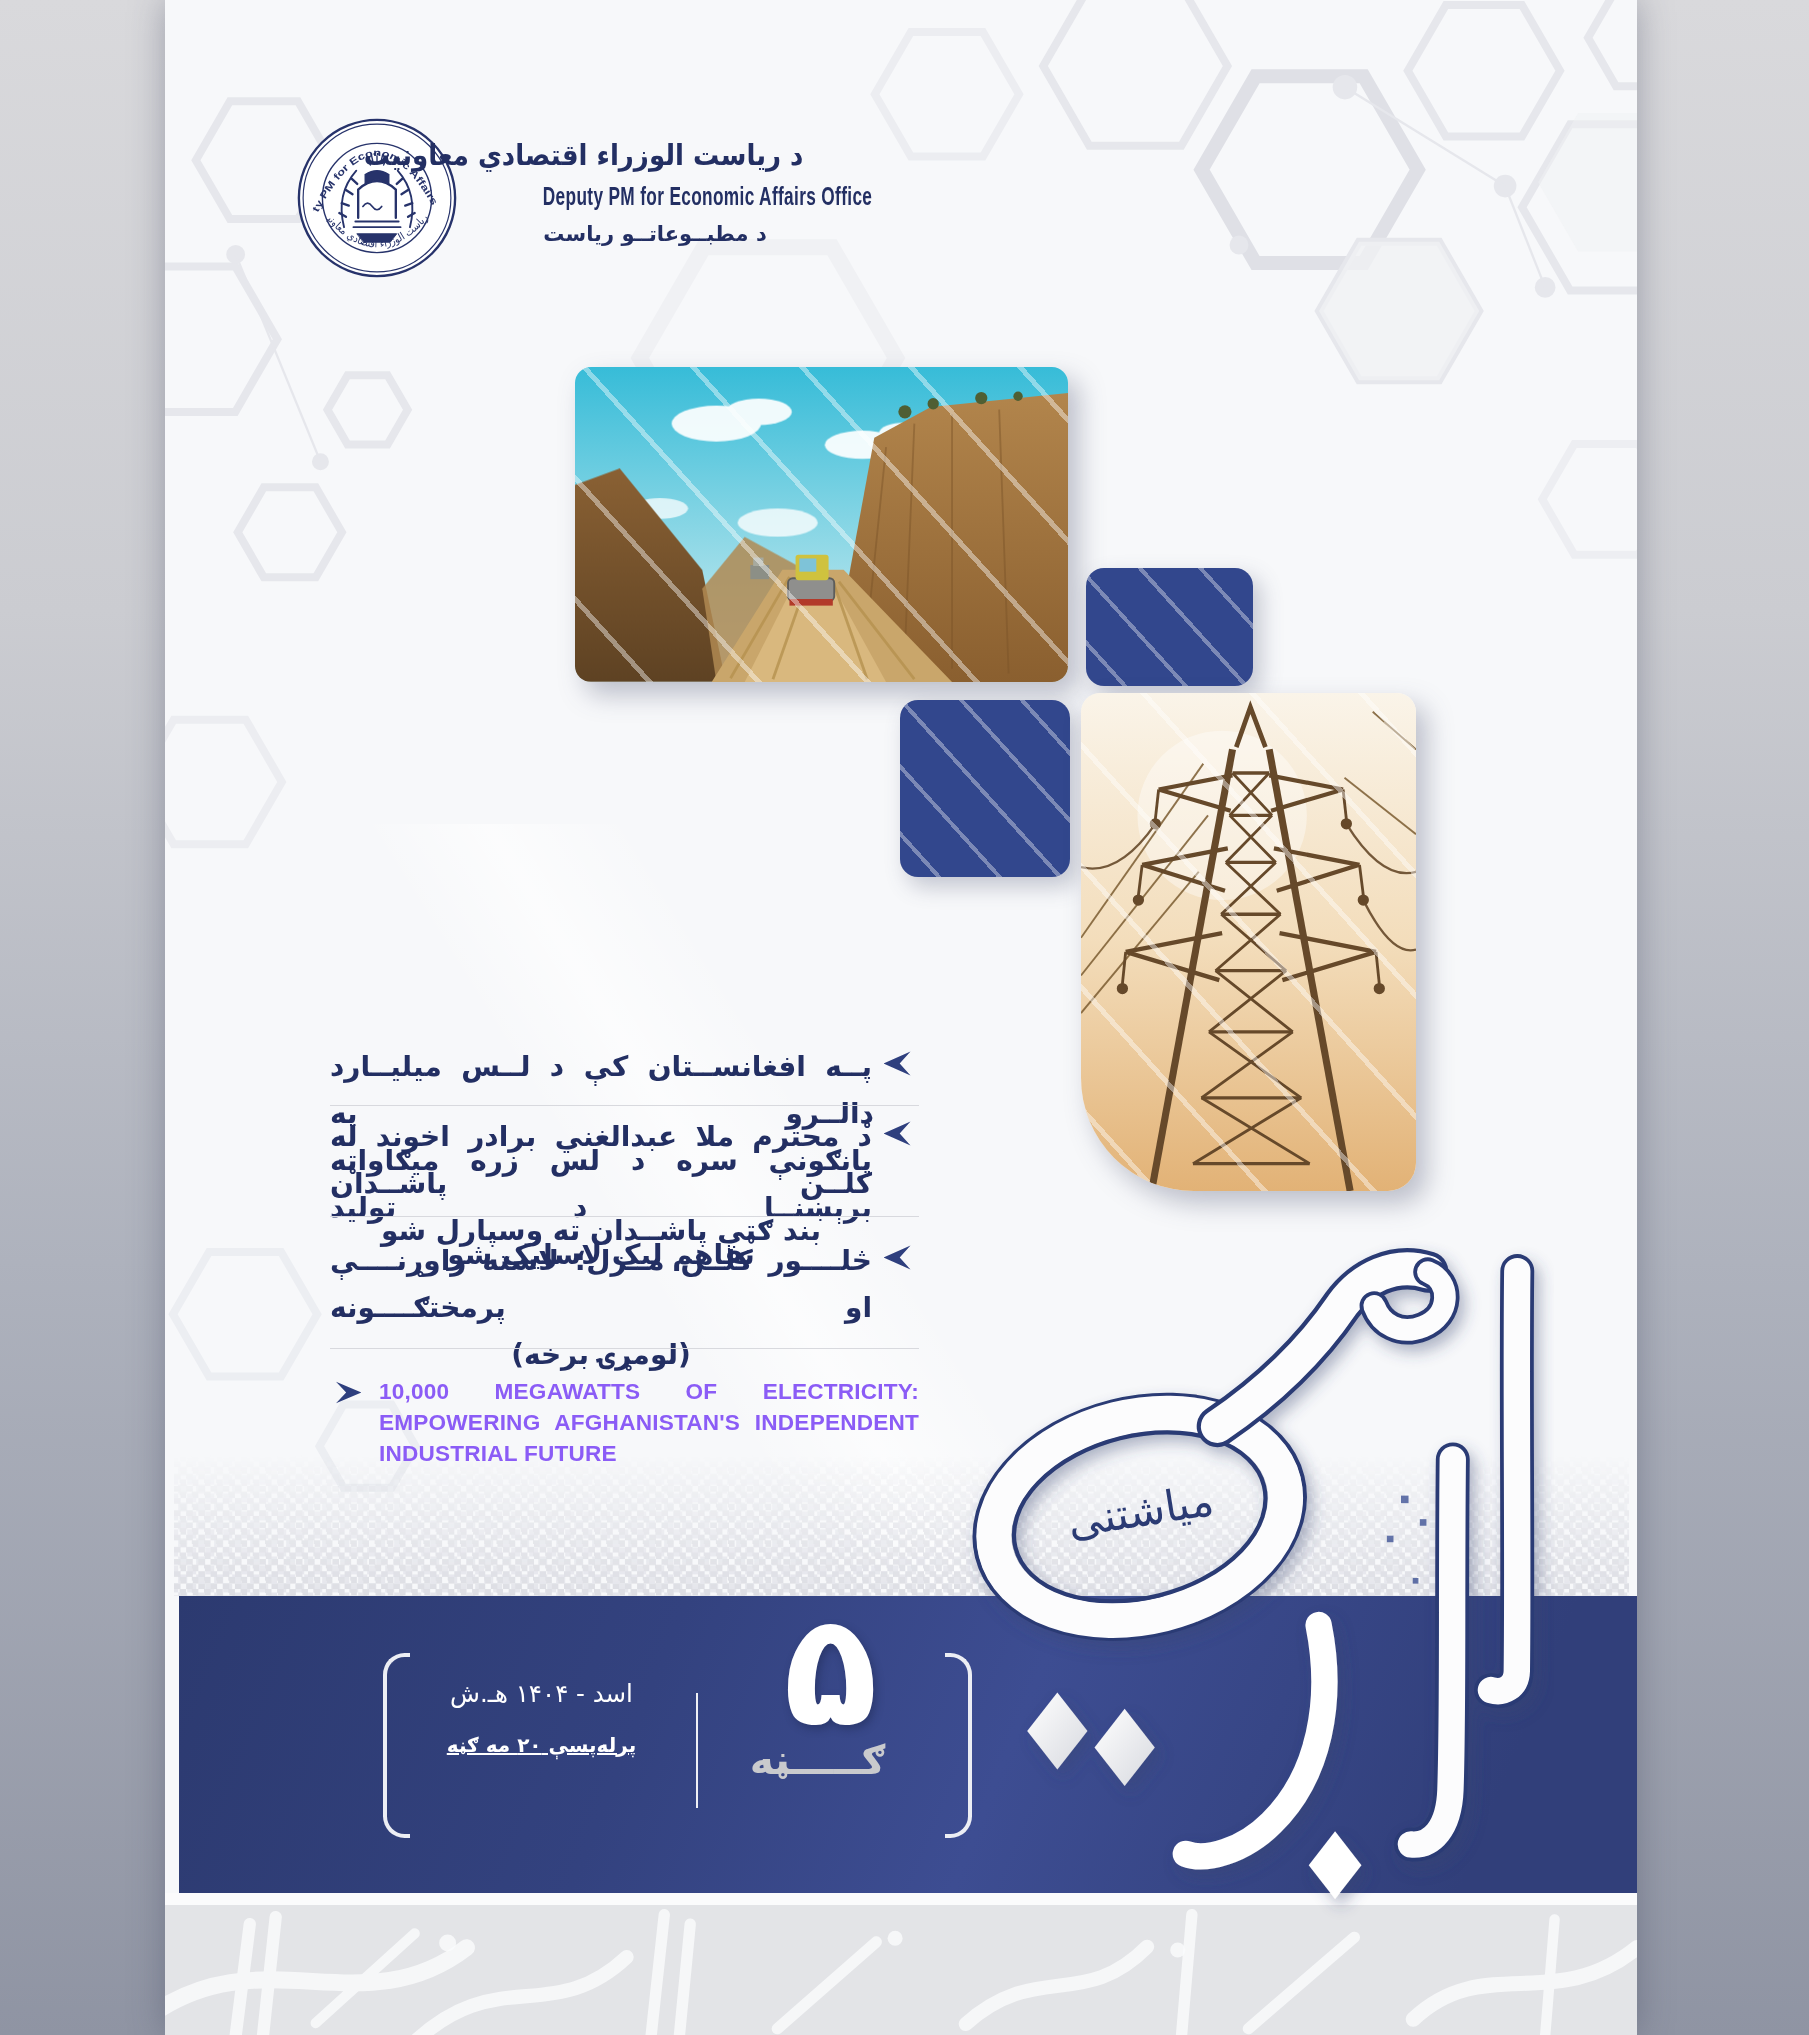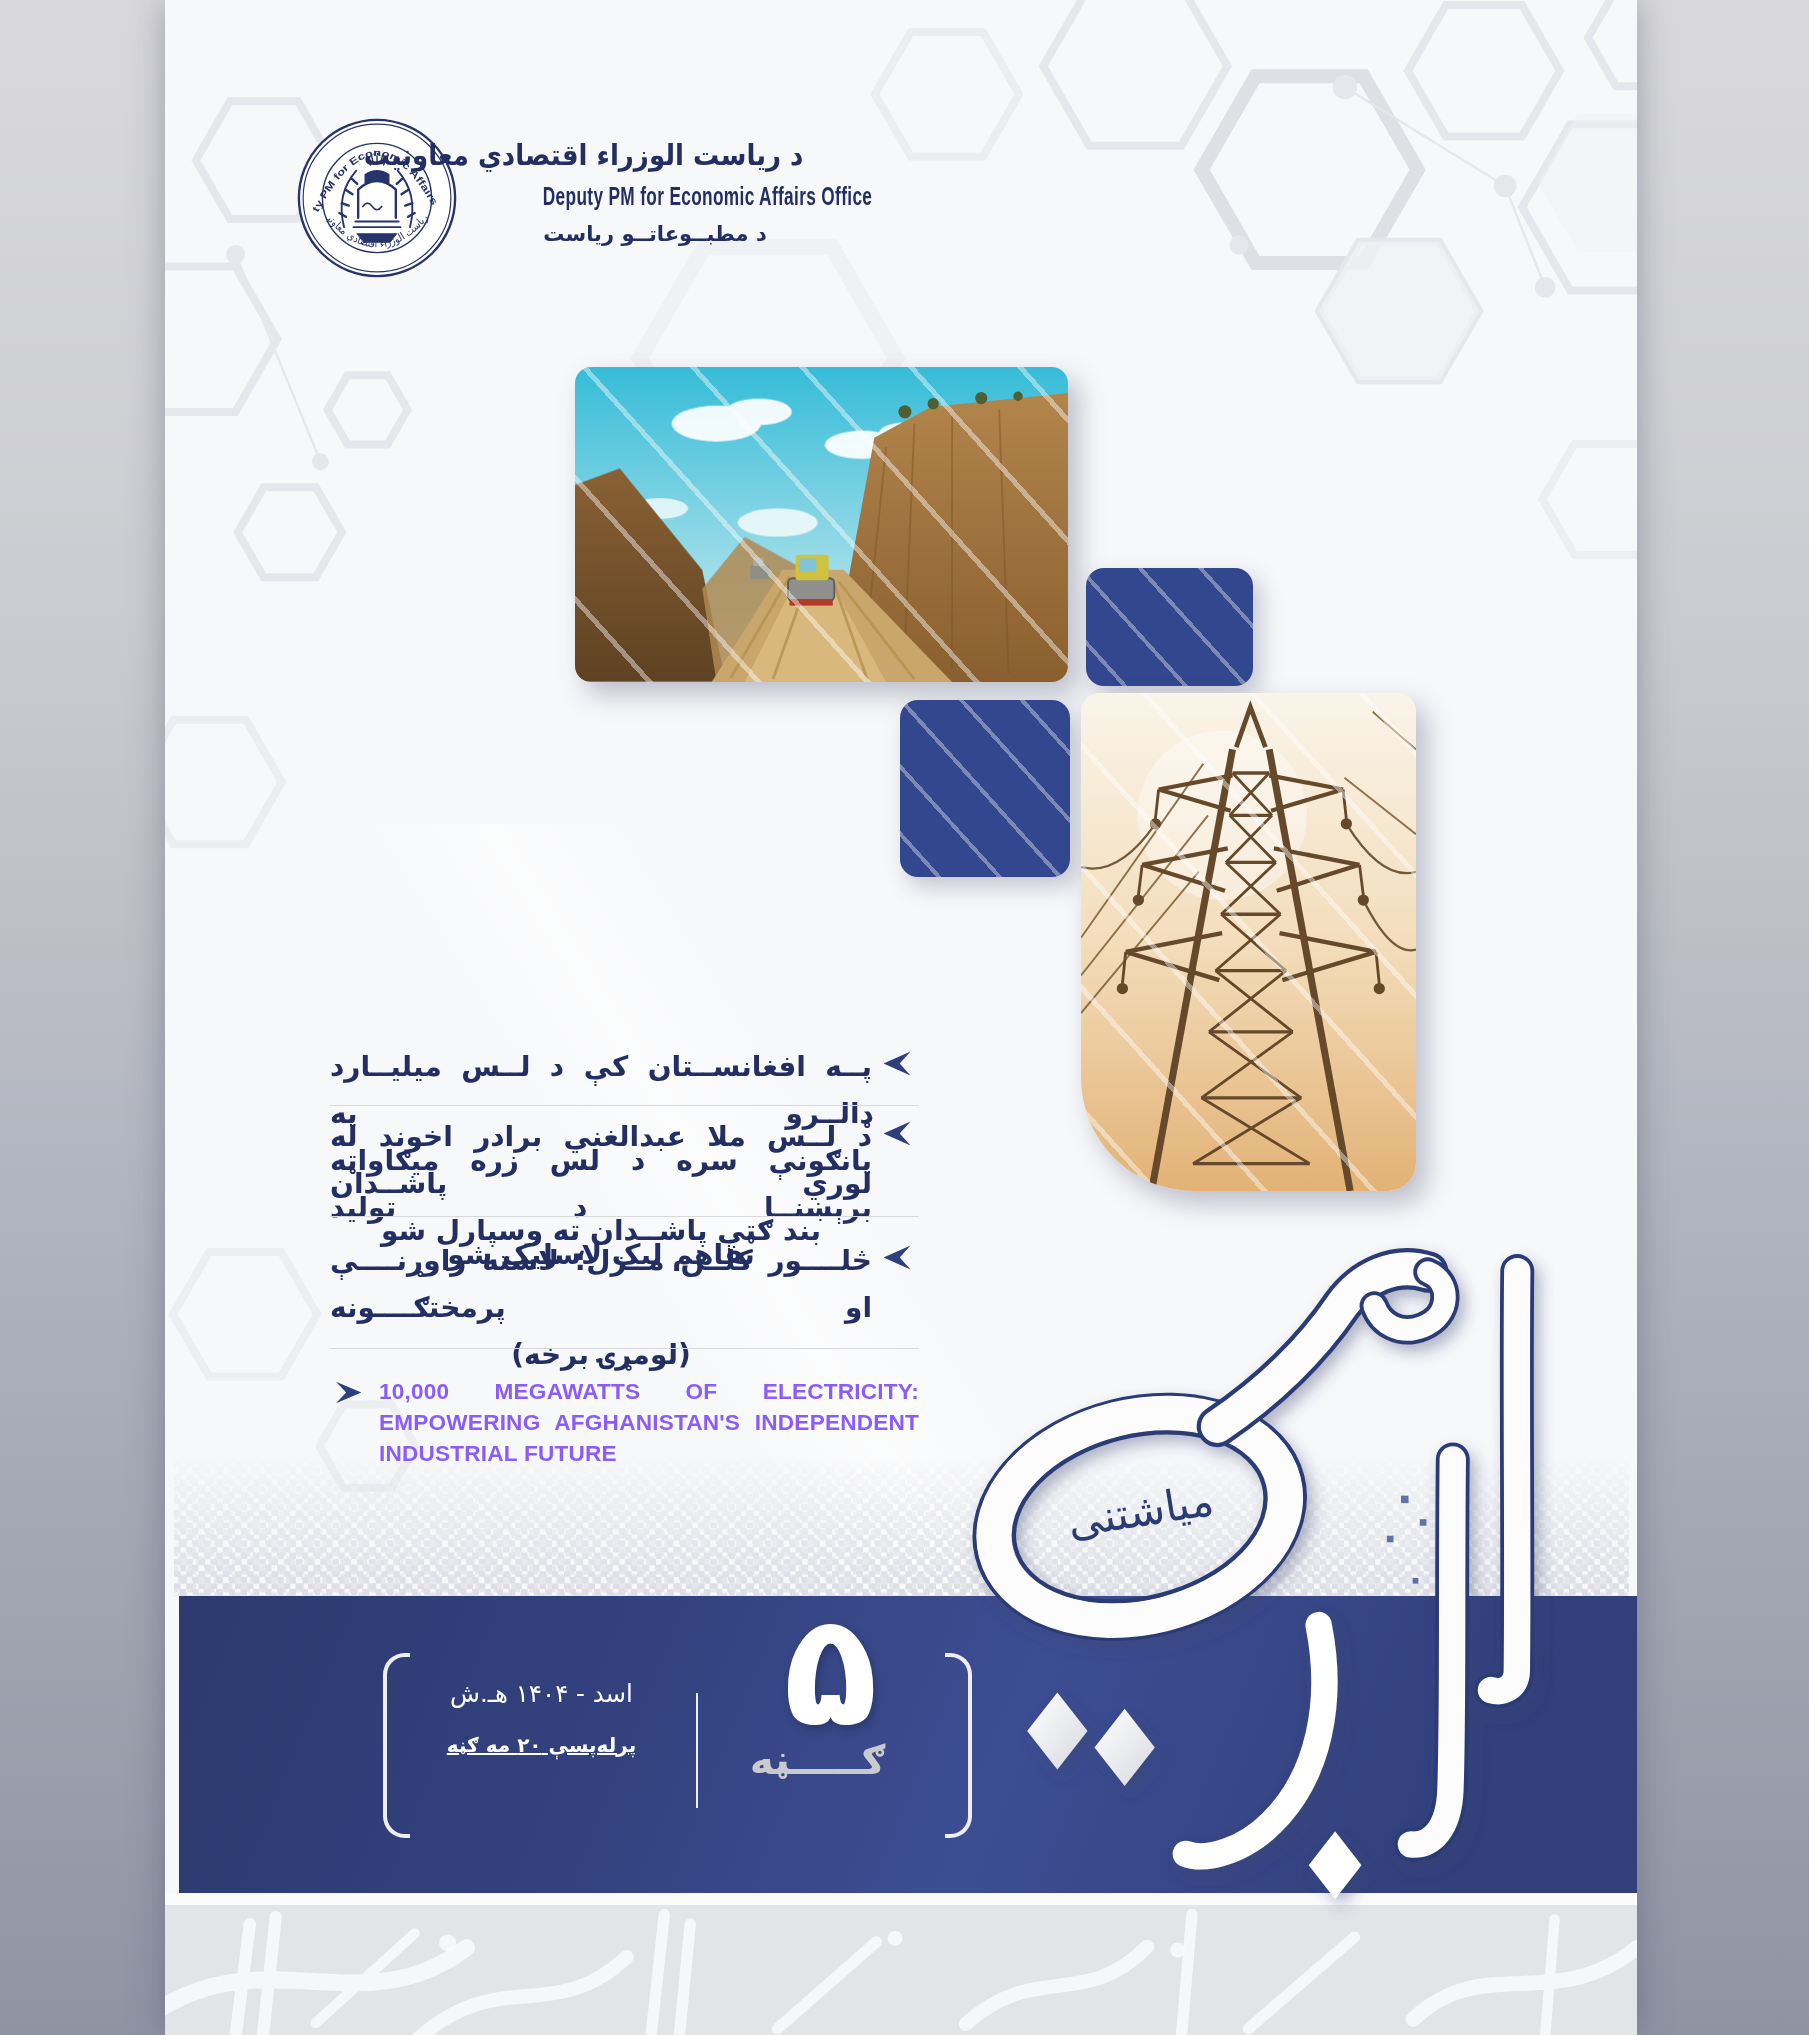--- a/index.html
+++ b/index.html
@@ -307,21 +307,21 @@
     <div class="lyr story" style="top:995px;margin-top:48px;">
       <span class="arrow tri-r"></span>
       <div class="ln">پــه افغانســتان کې د لــس میلیــارد ډالــرو په</div>
       <div class="ln">پانګونې سره د لس زره میګاواټه برېښنــا د تولید</div>
       <div class="ln last">تفاهم لیک  لاسلیک  شو</div>
     </div>
     <div class="lyr rule" style="top:1105px;"></div>
 
     <div class="lyr story" style="top:1113px;">
       <span class="arrow tri-r"></span>
-      <div class="ln">د لــس ملا عبدالغني برادر اخوند له لوري پاشــدان</div>
+      <div class="ln">د محترم ملا عبدالغني برادر اخوند له کلــن پاشــدان</div>
       <div class="ln last">بند ګټې پاشــدان ته وسپارل شو</div>
     </div>
     <div class="lyr rule" style="top:1216px;"></div>
 
     <div class="lyr story" style="top:1237px;">
       <span class="arrow tri-r"></span>
       <div class="ln">څلــــور کلــن مــزل؛ لاسته راوړنــــې او پرمختګــــونه</div>
       <div class="ln last">(لومړۍ برخه)</div>
     </div>
     <div class="lyr rule" style="top:1348px;"></div>

